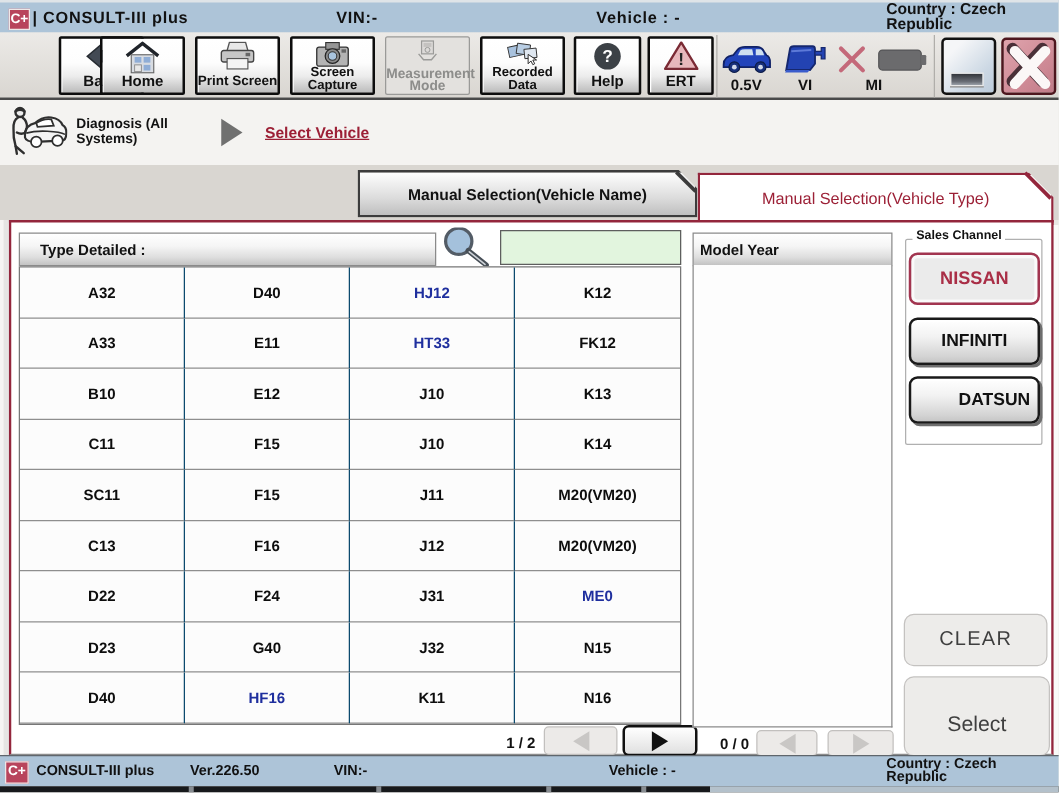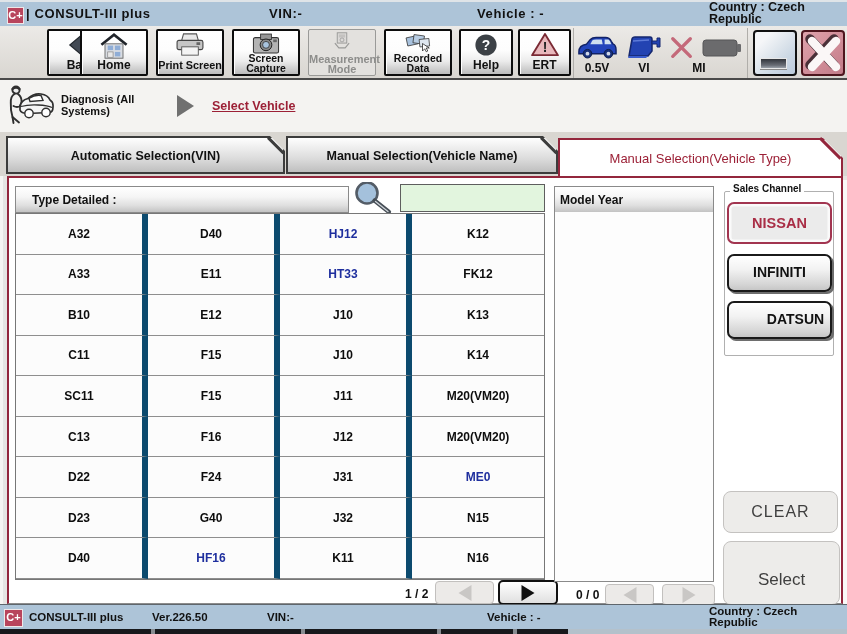--- a/index.html
+++ b/index.html
@@ -24,21 +24,21 @@
   
   #crumb { left:0; top:80px; width:847px; height:52px; background:#f4f3f1; }
   
   #tabstrip { left:0; top:132px; width:847px; height:44px; background:#d9d6d1; }
   .tab::after { content:""; position:absolute; right:-4px; top:5.5px; width:22px; height:2.5px; background:#3c3c3c; transform:rotate(45deg); }
   .tab { position:absolute; top:4px; height:38px; background:linear-gradient(#fefefe,#dcdcdc 60%,#bfbfbf); border:2px solid #3c3c3c; color:#111; font-size:12.5px; font-weight:bold; text-align:center; line-height:36px; clip-path:polygon(0 0, calc(100% - 15px) 0, 100% 15px, 100% 100%, 0 100%); }
   
   #panel { left:7px; top:176px; width:836px; height:428px; background:#fff; border:2px solid #93263c; border-bottom:1px solid #8c8c8c; }
   .hdrbar { position:absolute; background:linear-gradient(#ffffff,#f5f5f5 40%,#dedede 75%,#c3c3c3); border:1px solid #8a8a8a; font-size:12px; font-weight:bold; color:#111; }
   #grid { position:absolute; left:6px; top:35px; width:530px; height:367px; border:1px solid #777; background:#fcfcfc; display:grid; grid-template-columns:repeat(4,1fr); grid-template-rows:repeat(9,1fr); }
-  #grid div { border-right:6px solid #0c4a6e; border-bottom:1px solid #8e8e8e; font-size:12px; font-weight:bold; color:#0d0d0d; display:flex; align-items:center; justify-content:center; }
+  #grid div { border-right:1px solid #0c4a6e; border-bottom:1px solid #8e8e8e; font-size:12px; font-weight:bold; color:#0d0d0d; display:flex; align-items:center; justify-content:center; }
   #grid div:nth-child(4n) { border-right:none; }
   #grid div.bl { color:#1f2f9e; }
   .pgbtn { position:absolute; width:59px; height:23px; background:#eceae8; border:1px solid #c2c0be; border-radius:4px; }
   .pgbtn .tri { position:absolute; left:50%; top:50%; transform:translate(-50%,-50%); width:0; height:0; }
   .tri.l { border-top:8px solid transparent; border-bottom:8px solid transparent; border-right:13px solid #c9c7c5; }
   .tri.r { border-top:8px solid transparent; border-bottom:8px solid transparent; border-left:13px solid #c9c7c5; }
   .pgbtn.act { background:linear-gradient(#fff,#e0e0e0); border:2px solid #111; border-radius:5px; }
   .pgbtn.act .tri { border-left-color:#111; }
   .pgnum { position:absolute; font-size:12px; font-weight:bold; color:#111; }
   
@@ -190,21 +190,20 @@
   <circle cx="39" cy="27.5" r="4.2"></circle>
  </g>
  <path d="M14 21.5 Q21 19.5 31 20 Q41 20.5 45 22.5" fill="none" stroke="#2f2f2f" stroke-width="1.3"></path>
 </svg>
   <div class="abs b" style="left:61px; top:13px; font-size:11px; line-height:12px; color:#111;">Diagnosis (All<br>Systems)</div>
   <div class="abs" style="left:177px; top:15px; width:0; height:0; border-top:11px solid transparent; border-bottom:11px solid transparent; border-left:17px solid #707070;"></div>
   <div class="abs b" style="left:212px; top:19px; font-size:12.5px; color:#9c2036;text-decoration:underline;">Select Vehicle</div>
 </div>
 
 <div class="abs" id="tabstrip">
-  <div class="tab" style="left:6px; width:279px;">Automatic Selection(VIN)</div>
   <div class="tab" style="left:286px; width:272px;">Manual Selection(Vehicle Name)</div>
 </div>
 <div class="abs" style="left:558px; top:138px; width:285px; height:42px; background:#fff; border:2px solid #93263c; border-bottom:none; clip-path:polygon(0 0, calc(100% - 20px) 0, 100% 20px, 100% 100%, 0 100%); color:#9c2036; font-size:13px; font-weight:normal; text-align:center; line-height:38px;">Manual Selection(Vehicle Type)</div>
 <div class="abs" style="left:562px; top:176px; width:279px; height:4px; background:#fff;"></div>
 <div class="abs" style="left:816px; top:146.5px; width:29px; height:2.5px; background:#93263c; transform:rotate(45deg);"></div>
 
 <div class="abs" id="panel">
   <div class="hdrbar" style="left:6px; top:8px; width:334px; height:27px; line-height:26px; padding-left:16px;">Type Detailed :</div>
   <svg class="abs" style="left:343px; top:4px;" width="46" height="34" viewBox="0 0 46 34">
       <circle cx="15" cy="11" r="10.5" fill="#a4c1dc" stroke="#535c66" stroke-width="2.6"></circle>

